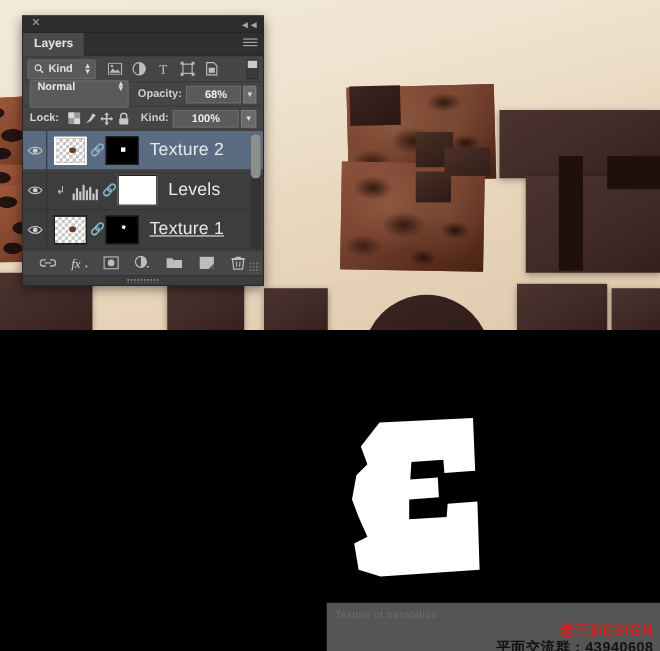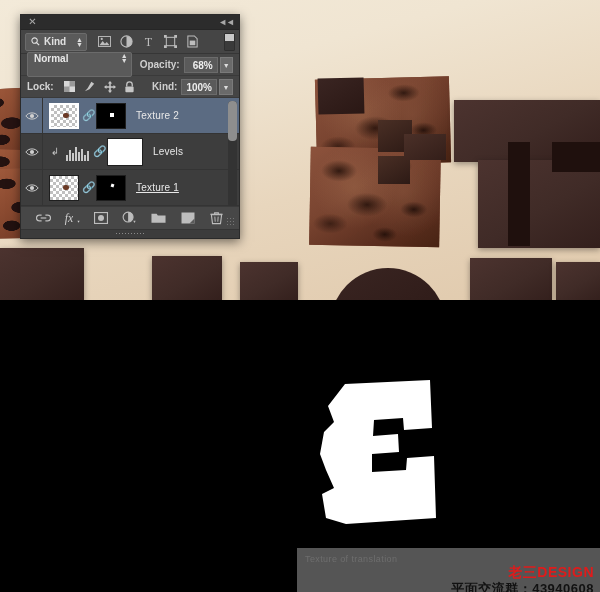--- a/index.html
+++ b/index.html
@@ -119,21 +119,21 @@
     background: #454545; border-bottom: 1px solid #3a3a3a;
   }
   .blend-select {
     display: flex; align-items: flex-start; height: 25px; width: 110px;
     background: #5a5a5a; border: 1px solid #6b6b6b; border-radius: 2px;
     padding: 0 3px 0 6px; color: #e8e8e8; font-size: 10px; font-weight: bold;
   }
   .blend-select .lbl { flex: 1; }
   .fld-label { font-size: 10px; font-weight: bold; color: #cfcfcf; margin-left: 8px; }
   .num-field {
-    height: 16px; min-width: 34px; margin-left: 4px; padding: 0 4px;
+    height: 16px; min-width: 34px; margin-left: 4px; padding: 0 16px;
     background: #5a5a5a; border: 1px solid #6b6b6b;
     color: #eee; font-size: 10px; font-weight: bold; line-height: 15px; text-align: right;
   }
   .num-arrow {
     width: 14px; height: 16px; margin-left: 2px; background: #6a6a6a;
     border: 1px solid #7a7a7a; color: #ddd; font-size: 7px; line-height: 15px; text-align: center;
   }
   .lock-row { justify-content: flex-start; }
   .lock-label { font-size: 10px; font-weight: bold; color: #d4d4d4; margin-right: 6px; }
   .lock-icon {
@@ -171,21 +171,21 @@
   }
   .thumb.maskthumb { background: #000; }
   .thumb.maskthumb .mark {
     position: absolute; left: 46%; top: 40%; width: 4px; height: 4px; background: #fff;
   }
   .thumb.maskthumb .mark.small { width: 3px; height: 3px; left: 50%; top: 36%; transform: rotate(20deg); }
   .thumb.white { background: #ffffff; border: 1px solid #1f1f1f; }
   .thumb.white.wide { width: 36px; height: 28px; }
   .linkchain { width: 11px; color: #b5b5b5; text-align: center; font-size: 11px; }
   .layer-name {
-    margin-left: 10px; font-size: 10px; color: #e8e8e8; font-weight: normal; letter-spacing: .2px;
+    margin-left: 10px; font-size: 16px; color: #e8e8e8; font-weight: normal; letter-spacing: .2px;
   }
   .layer-name.editing { text-decoration: underline; }
   .clip-arrow { width: 12px; color: #c0c0c0; font-size: 10px; text-align: center; }
   .hist-icon { width: 26px; display: flex; align-items: flex-end; justify-content: center; height: 18px; gap: 1px; }
   .hist-icon i { width: 2px; background: #c9c9c9; display: block; }
 
   .vscroll {
     position: absolute; right: 2px; top: 3px; width: 9px; height: 106px;
     background: #333; border-radius: 4px;
   }
@@ -284,20 +284,28 @@
     <path fill="#ffffff" d="M33 8 L118 4 L120 52 L92 54 L91 42 L62 44 L61 60 L86 58 L87 76 L60 78 L60 96 L94 94 L95 82 L122 80 L124 142 L34 148 L14 142 L10 118 L22 112 L14 94 L8 78 L12 56 L22 46 L16 30 Z"></path>
   </svg>
 
   <div class="panel">
 
     <div class="panel-titlebar">
       <div class="tb-close">✕</div>
       <div class="tb-collapse">◄◄</div>
     </div>
 
+    <div class="panel-tabs">
+      <div class="tab">Layers</div>
+      <div class="tab-menu">
+        <i></i>
+          <i></i>
+          <i></i>
+      </div>
+    </div>
 
     <div class="filter-row">
       <div class="kind-select">
         <svg width="9" height="9" viewBox="0 0 10 10">
           <circle cx="4" cy="4" r="3" fill="none" stroke="#e0e0e0" stroke-width="1.2"></circle>
           <line x1="6.2" y1="6.2" x2="9" y2="9" stroke="#e0e0e0" stroke-width="1.4"></line>
         </svg>
         <span class="lbl">Kind</span>
         <span class="spin">▲<br>▼</span>
       </div>

